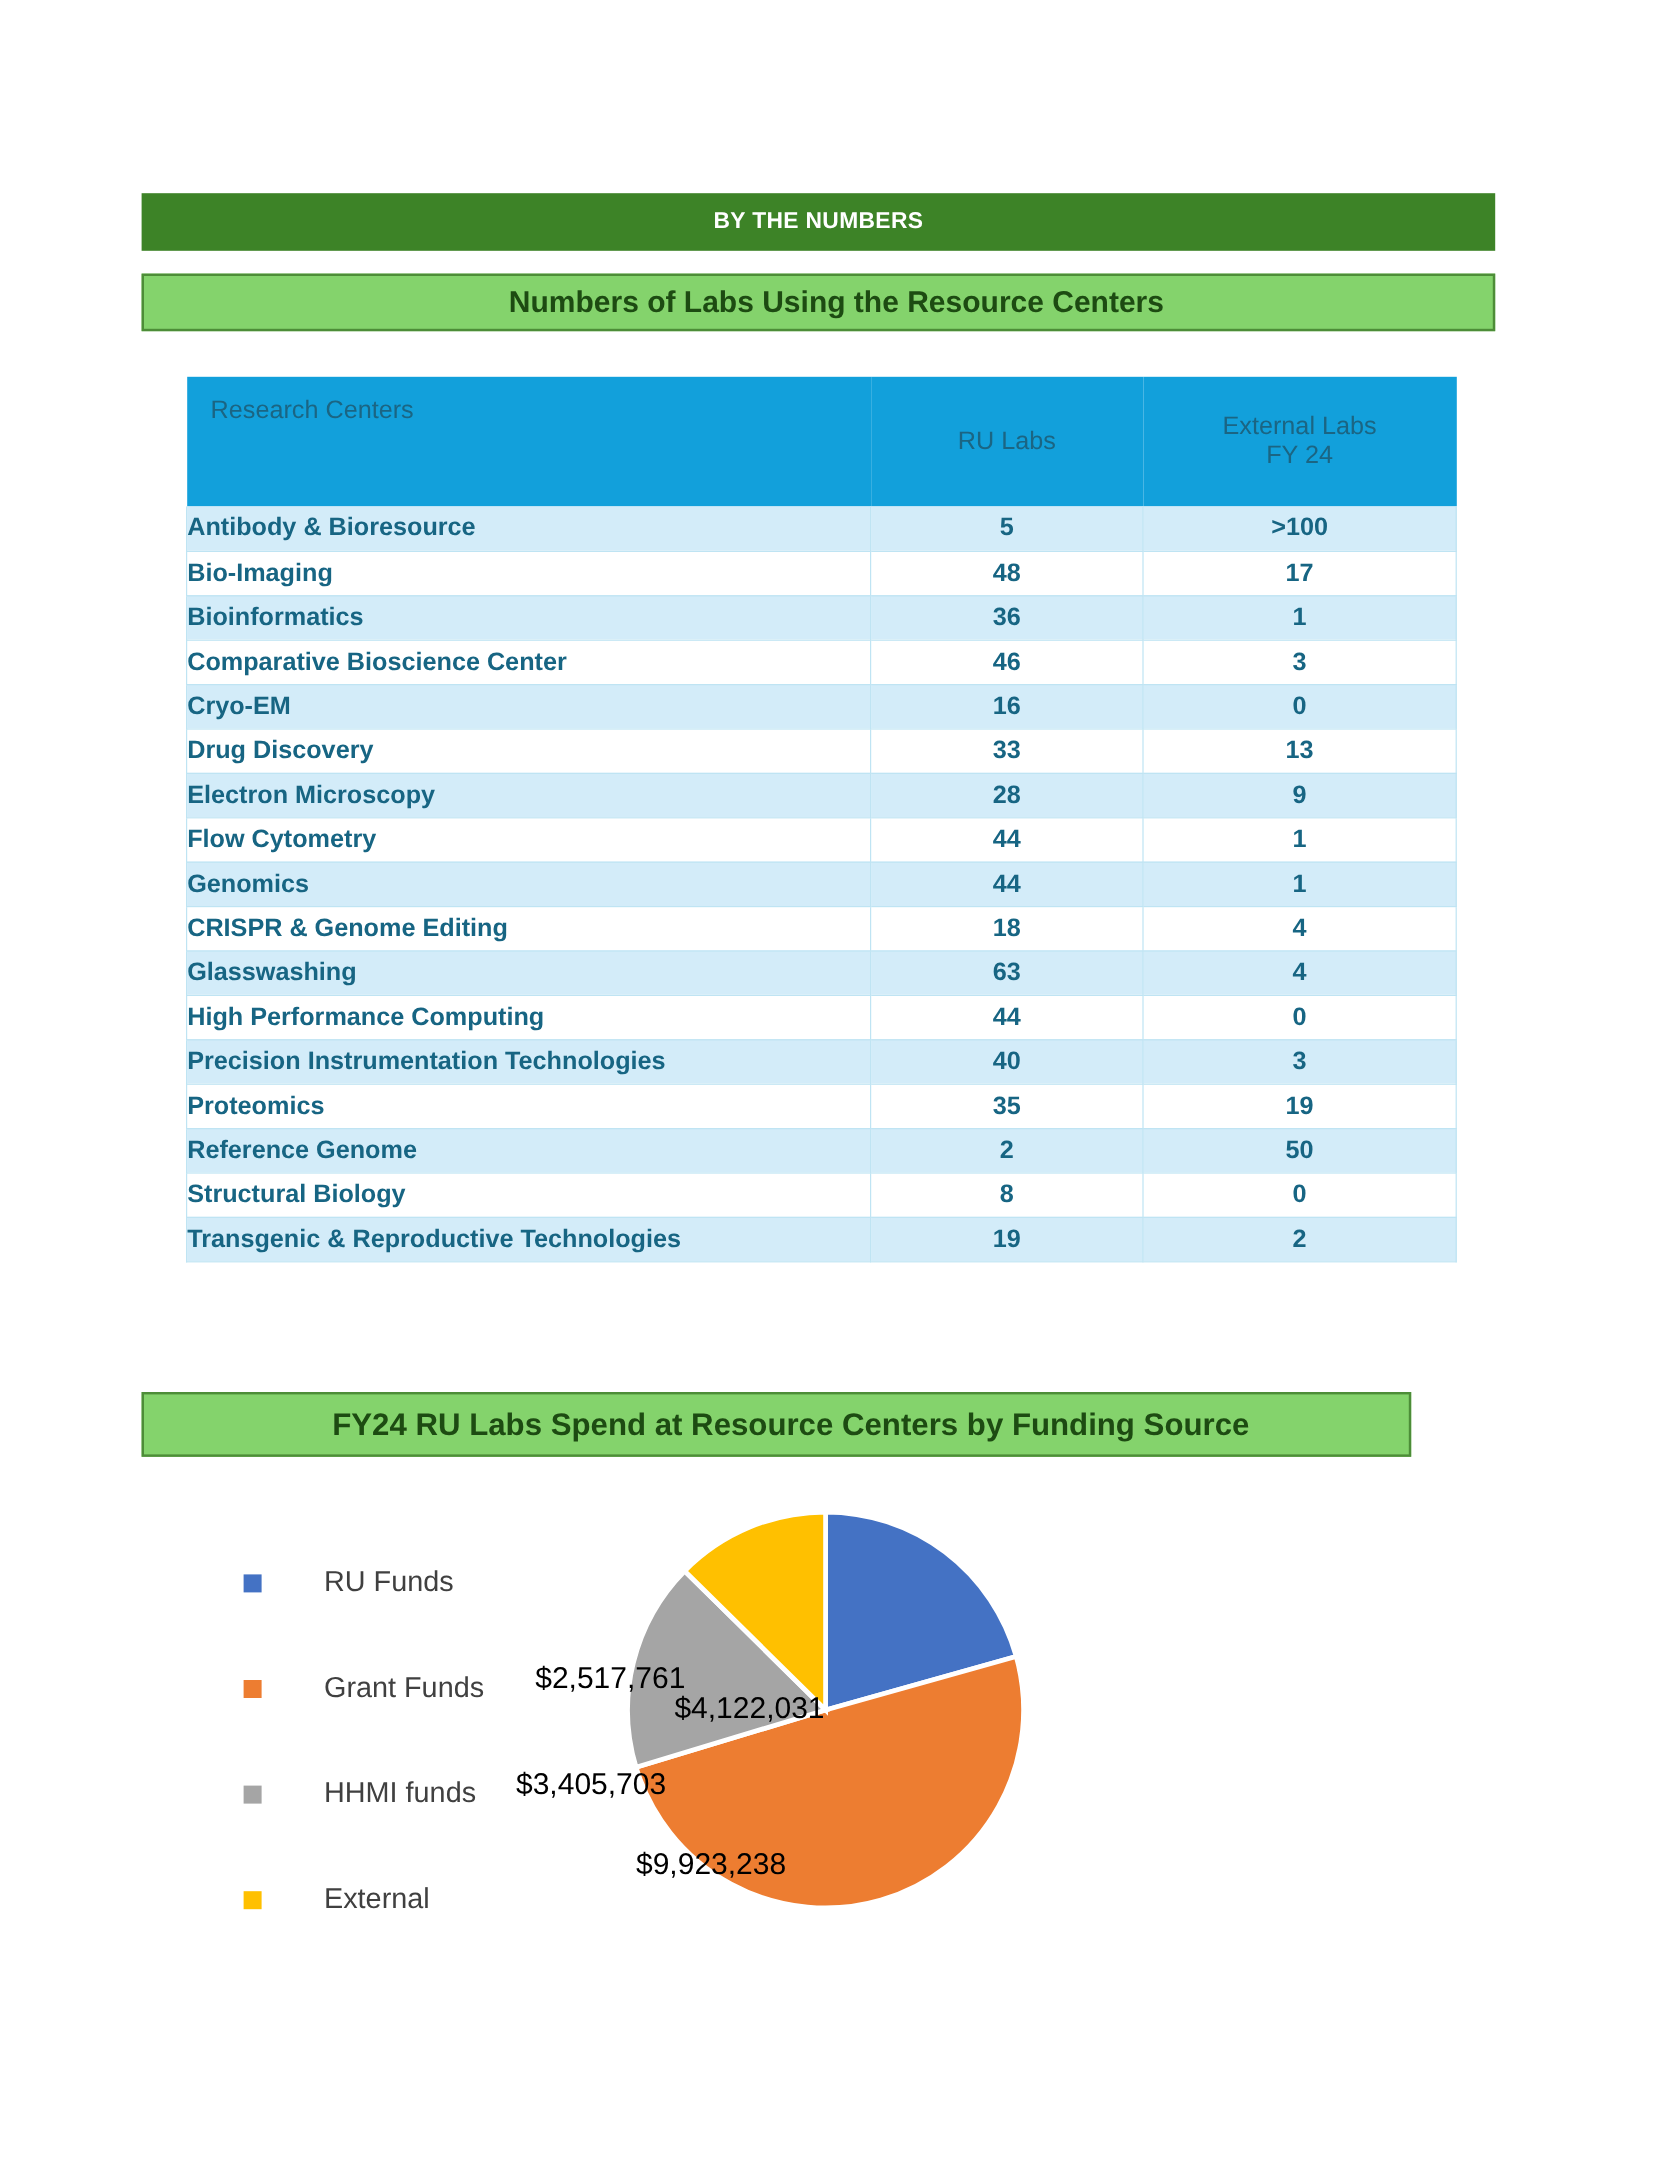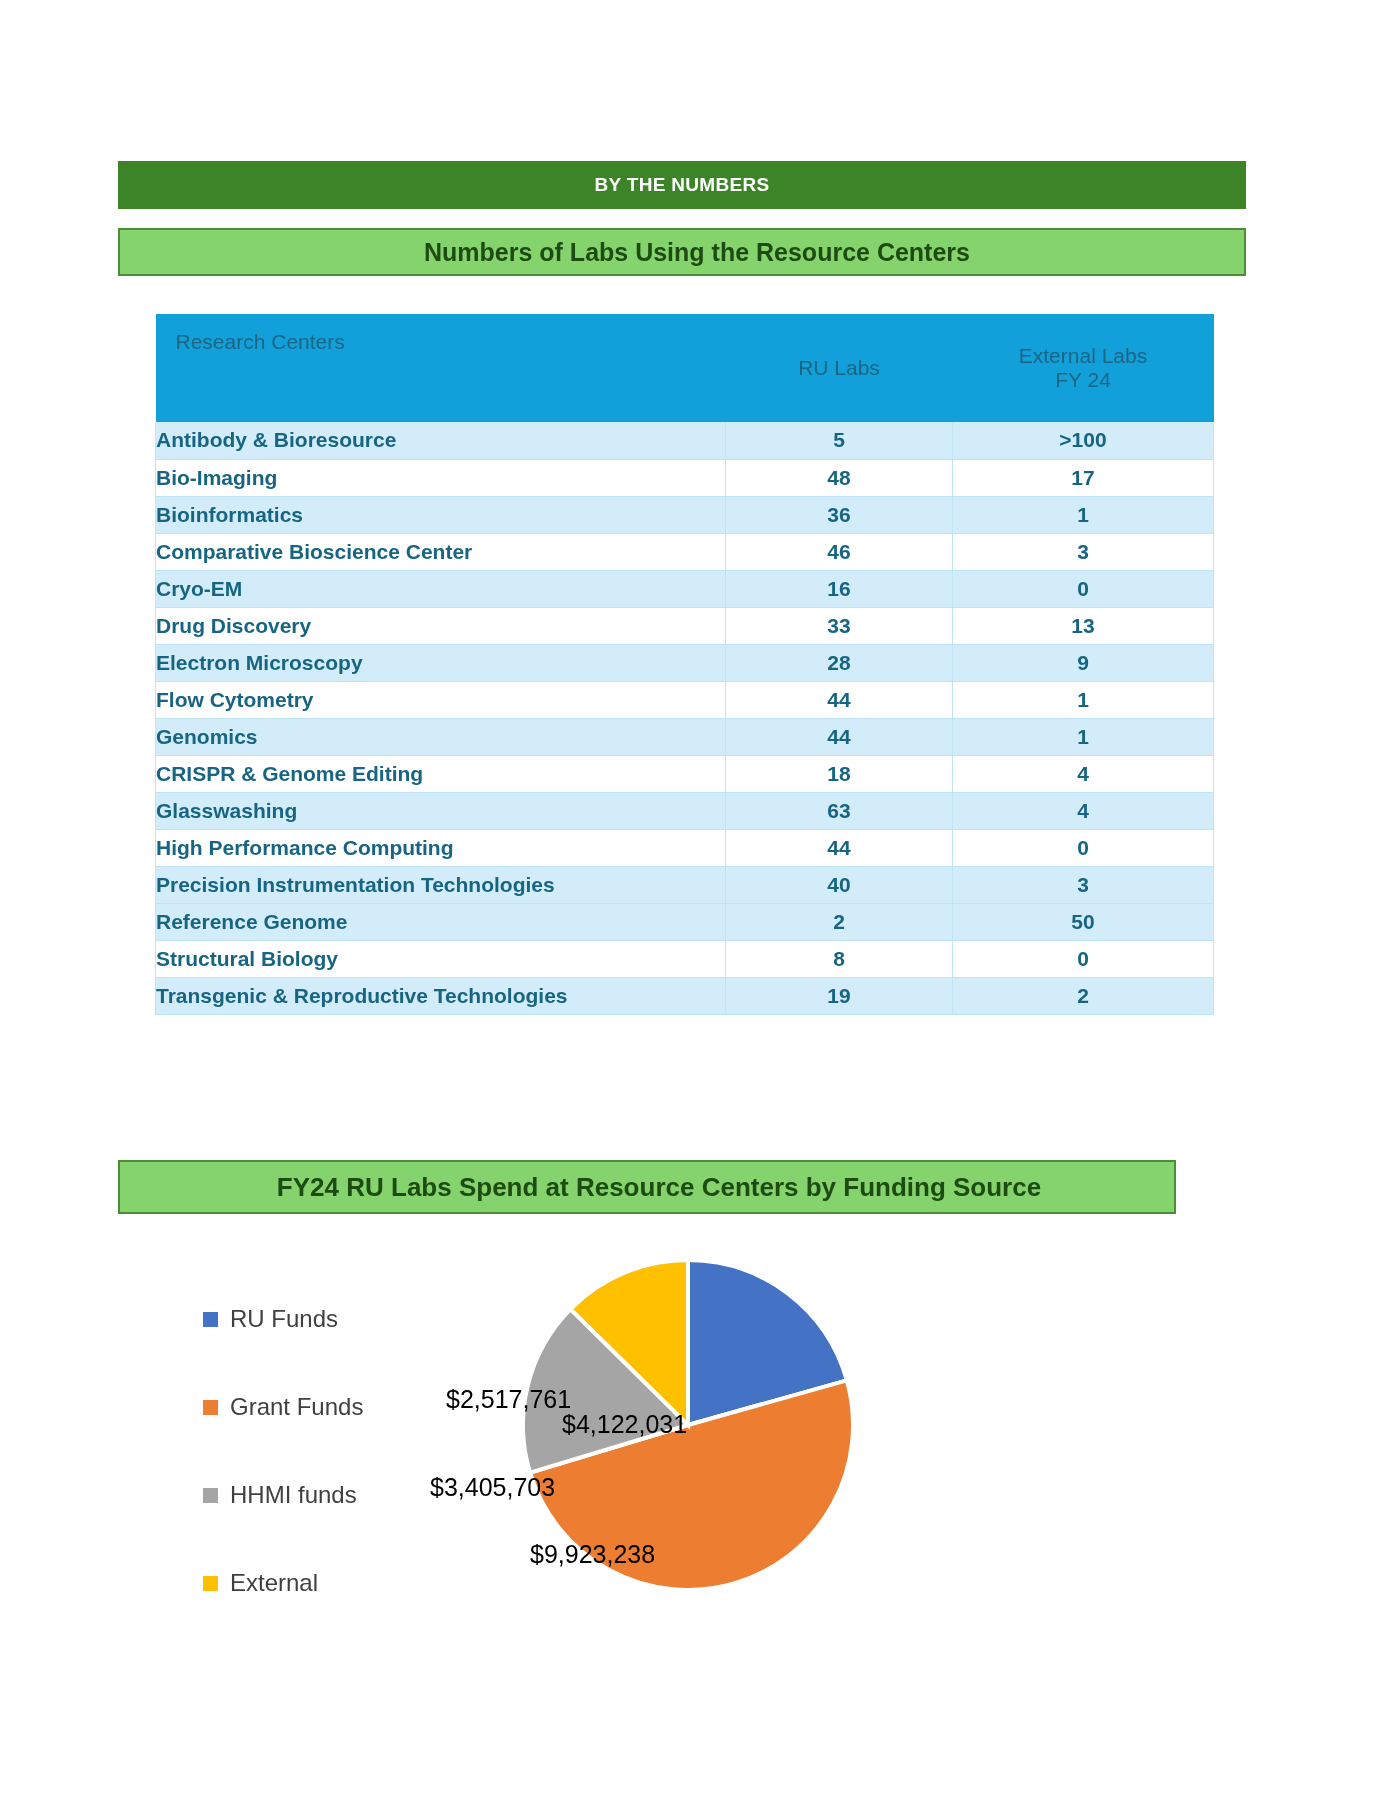--- a/index.html
+++ b/index.html
@@ -161,20 +161,21 @@
   .legend-swatch {
     width: 15px;
     height: 15px;
     margin-right: 12px;
     flex: 0 0 auto;
   }
   .legend-label {
     font-size: 24px;
     color: #404040;
     font-family: "Liberation Sans", sans-serif;
+    margin-left: 40px;
   }
 
   .pie-holder {
     position: absolute;
     left: 380px;
     top: 0px;
     width: 380px;
     height: 340px;
   }
   .pie-svg { display: block; }
@@ -279,20 +280,25 @@
           </tr>
           <tr class="plain">
             <td class="c-name">High Performance Computing</td>
             <td class="c-num">44</td>
             <td class="c-num">0</td>
           </tr>
           <tr class="alt">
             <td class="c-name">Precision Instrumentation Technologies</td>
             <td class="c-num">40</td>
             <td class="c-num">3</td>
+          </tr>
+          <tr class="plain">
+            <td class="c-name">Proteomics</td>
+            <td class="c-num">35</td>
+            <td class="c-num">19</td>
           </tr>
           <tr class="alt">
             <td class="c-name">Reference Genome</td>
             <td class="c-num">2</td>
             <td class="c-num">50</td>
           </tr>
           <tr class="plain">
             <td class="c-name">Structural Biology</td>
             <td class="c-num">8</td>
             <td class="c-num">0</td>

